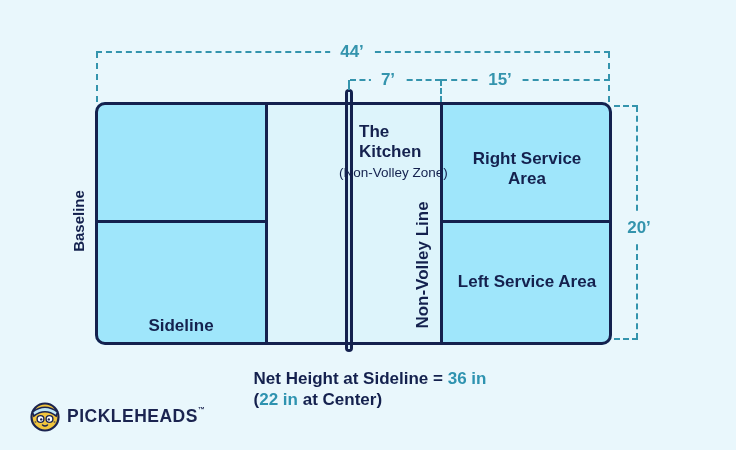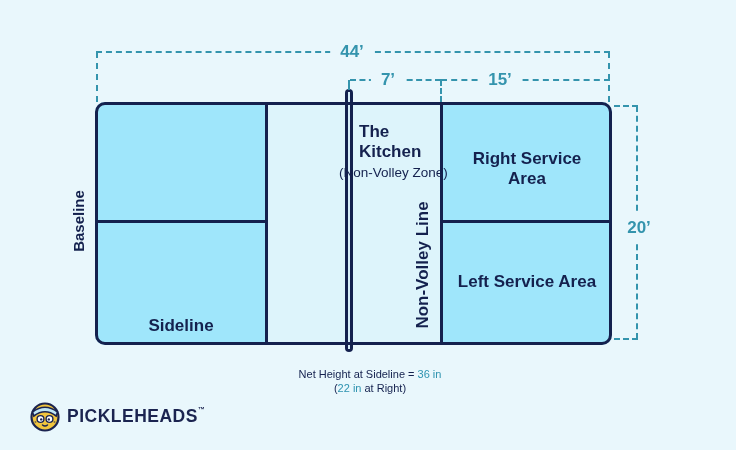--- a/index.html
+++ b/index.html
@@ -82,23 +82,23 @@
     text-align: left;
   }
   .kitchen-title { font-weight: bold; font-size: 17px; line-height: 1.2; width: 74px; margin: 0 auto; }
   .kitchen-sub   { font-size: 13.5px; font-weight: 500; line-height: 1.25; width: 114px; margin: 2px auto 0; }
 
   
   .net-note {
     position: absolute;
     left: 370px; top: 368px;
     transform: translateX(-50%);
-    text-align: center;
-    font-weight: normal;
-    font-size: 11px;
+    text-align: left;
+    font-weight: bold;
+    font-size: 17px;
     line-height: 1.25;
     white-space: nowrap;
   }
   .teal { color: #2e93b0; }
 
   
   .logo { left: 28px; top: 399px; display: flex; align-items: center; gap: 5px; }
   .logo-text {
     font-weight: bold;
     font-size: 17.5px;
@@ -148,21 +148,21 @@
     <div class="kitchen-sub">(Non-Volley Zone)</div>
   </div>
 
   <div class="vlabel" style="left:423px; top:265px;">Non-Volley Line</div>
 
   <div class="court-label wrap" style="left:527px; top:282px; width:140px;">Left Service Area</div>
   <div class="court-label wrap" style="left:527px; top:169px; width:140px;">Right Service Area</div>
 
   <div class="net-note">
     <div><span>Net Height at Sideline = </span><span class="teal">36 in</span></div>
-    <div><span>(</span><span class="teal">22 in</span><span> at Right)</span></div>
+    <div><span>(</span><span class="teal">22 in</span><span> at Center)</span></div>
   </div>
 
   <div class="abs logo">
     <svg width="34" height="34" viewBox="0 0 34 34">
       <circle cx="17" cy="18" r="13.5" fill="#f2c53d" stroke="#1b2450" stroke-width="2.2"></circle>
       <path d="M4.5 13 Q17 3.5 29.5 13 L28.2 17 Q17 8.5 5.8 17 Z" fill="#bfe6f5" stroke="#1b2450" stroke-width="1.6"></path>
       <circle cx="12.5" cy="20" r="3.4" fill="#ffffff" stroke="#1b2450" stroke-width="1.4"></circle>
       <circle cx="21.5" cy="20" r="3.4" fill="#ffffff" stroke="#1b2450" stroke-width="1.4"></circle>
       <circle cx="13.2" cy="20.4" r="1.2" fill="#1b2450"></circle>
       <circle cx="20.8" cy="20.4" r="1.2" fill="#1b2450"></circle>

